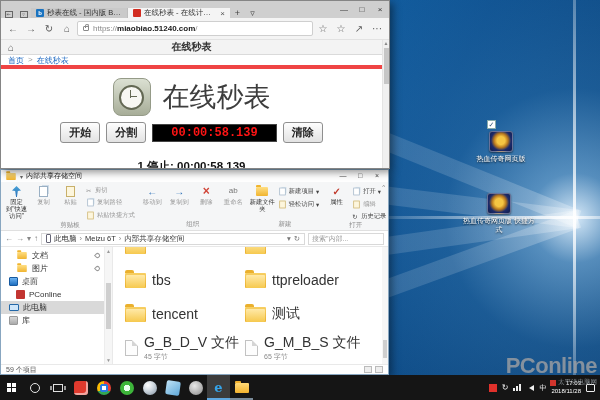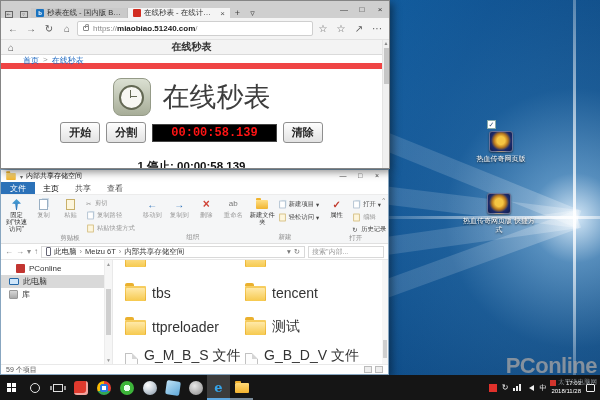--- a/index.html
+++ b/index.html
@@ -50,21 +50,21 @@
   .addr{flex:1;height:15px;background:#fff;border:1px solid #cfcfcf;border-radius:2px;display:flex;align-items:center;
     font-size:8px;color:#8a8a8a;padding:0 5px;gap:4px;min-width:0}
   .lock{width:6px;height:5px;border:1px solid #8a8a8a;border-radius:1px;position:relative;flex:none}
   .lock:before{content:"";position:absolute;left:1px;top:-3px;width:2px;height:3px;border:1px solid #8a8a8a;border-bottom:none;border-radius:2px 2px 0 0}
   .addr .host{color:#1a1a1a;font-weight:bold}
   .edge-page{flex:1;position:relative;background:#fff;overflow:hidden}
   .page-inner{position:absolute;inset:0 7px 0 0;display:flex;flex-direction:column}
   .site-head{height:19px;background:#f3f3f3;border-bottom:1px solid #dadada;display:flex;align-items:center;justify-content:center;
     font-size:10px;color:#333;font-weight:bold;position:relative}
   .home-ico{position:absolute;left:7px;color:#555;font-size:10px;font-weight:normal}
-  .crumbs{height:14px;display:flex;padding:0 22px;font-size:8px;color:#999;gap:4px;border-bottom:6px solid #ef4444}
+  .crumbs{height:14px;display:flex;padding:0 7px;font-size:8px;color:#999;gap:4px;border-bottom:4px solid #ef4444}
   .crumb{color:#1a66c0}
   .hero{display:flex;align-items:center;justify-content:center;gap:12px;padding:9px 0 5px}
   .sw-icon{width:38px;height:38px;border-radius:8px;background:linear-gradient(#dbe0d2,#a7ad98);border:1px solid #959b88;
     display:flex;align-items:center;justify-content:center}
   .sw-face{width:25px;height:25px;border-radius:50%;background:#f7f7f2;border:2px solid #636853;position:relative}
   .sw-face:before{content:"";position:absolute;left:9px;top:3px;width:1px;height:8px;background:#636853}
   .sw-face:after{content:"";position:absolute;left:10px;top:9px;width:6px;height:1px;background:#636853}
   .hero-title{font-size:27px;color:#3d3d3d}
   .ctl-row{display:flex;align-items:center;justify-content:center;gap:6px;margin-top:1px}
   .wbtn{font-size:11px;font-weight:bold;color:#222;background:linear-gradient(#fefefe,#e2e2e2);
@@ -287,26 +287,20 @@
   <div class="explorer">
     <div class="x-title">
       <span class="mini-folder"></span>
       <span class="qa">▾</span>
       <span>内部共享存储空间</span>
       <span class="sp"></span>
       <span class="xwc">—</span>
       <span class="xwc">□</span>
       <span class="xwc">×</span>
     </div>
-    <div class="x-menu">
-      <span class="m-file">文件</span>
-      <span class="m-tab active">主页</span>
-      <span class="m-tab">共享</span>
-      <span class="m-tab">查看</span>
-    </div>
     <div class="x-ribbon">
       <span class="rcollapse">^</span>
       <div class="rgroup">
         <div class="rgroup-items">
           <div class="rbig">
             <span class="ricon">
                 <span class="i-pin"></span>
               </span>
             <span>固定到"快速访问"</span>
           </div>
@@ -440,20 +434,34 @@
           <span>↻</span>
         </span>
       </div>
       <div class="searchbox">
         <span>搜索"内部...</span>
       </div>
     </div>
     <div class="x-body">
       <div class="x-side">
         <div class="s-item">
+          <span class="mini-folder" style="transform:scale(.8)"></span>
+          <span>文档</span>
+          <span class="pin"></span>
+        </div>
+        <div class="s-item">
+          <span class="mini-folder" style="transform:scale(.8)"></span>
+          <span>图片</span>
+          <span class="pin"></span>
+        </div>
+        <div class="s-item" style="padding-left:8px">
+          <span class="si9 si-desktop"></span>
+          <span>桌面</span>
+        </div>
+        <div class="s-item">
           <span class="si9 si-pcon"></span>
           <span>PConline</span>
         </div>
         <div class="s-item sel" style="padding-left:8px">
           <span class="si-pc"></span>
           <span>此电脑</span>
         </div>
         <div class="s-item" style="padding-left:8px">
           <span class="si9 si-lib"></span>
           <span>库</span>
@@ -471,42 +479,42 @@
             </div>
           <div class="tile">
               <span class="t-folder"></span>
             </div>
           <div class="tile">
             <span class="t-folder"></span>
             <span class="t-name">tbs</span>
           </div>
           <div class="tile">
             <span class="t-folder"></span>
+            <span class="t-name">ttpreloader</span>
+          </div>
+          <div class="tile">
+            <span class="t-folder"></span>
             <span class="t-name">tencent</span>
-          </div>
-          <div class="tile">
-            <span class="t-folder"></span>
-            <span class="t-name">ttpreloader</span>
           </div>
           <div class="tile">
             <span class="t-folder"></span>
             <span class="t-name">测试</span>
+          </div>
+          <div class="tile">
+            <span class="t-file"></span>
+            <span>
+              <div class="t-name">G_B_D_V 文件</div>
+              <div class="t-sub">45 字节</div>
+            </span>
           </div>
           <div class="tile">
             <span class="t-file"></span>
             <span>
               <div class="t-name">G_M_B_S 文件</div>
               <div class="t-sub">65 字节</div>
-            </span>
-          </div>
-          <div class="tile">
-            <span class="t-file"></span>
-            <span>
-              <div class="t-name">G_B_D_V 文件</div>
-              <div class="t-sub">45 字节</div>
             </span>
           </div>
         </div>
         <div class="f-scroll">
           <div class="fthumb"></div>
         </div>
       </div>
     </div>
     <div class="x-status">
       <span>59 个项目</span>

